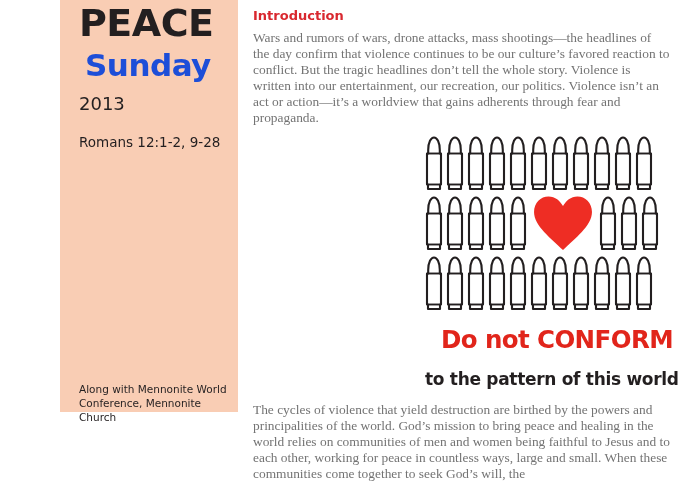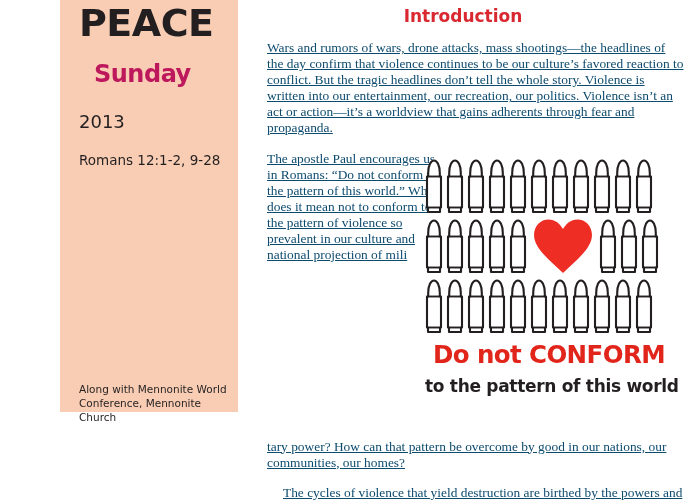--- a/index.html
+++ b/index.html
@@ -45,25 +45,25 @@
     font-weight: bold;
     font-size: 38px;
     line-height: 38px;
     letter-spacing: -0.5px;
     color: #231f20;
     margin: 0;
   }
   .brand-sunday {
     font-family: "DejaVu Sans", sans-serif;
     font-weight: bold;
-    font-size: 24px;
+    font-size: 31px;
     line-height: 34px;
     letter-spacing: -0.5px;
-    color: #be185d;
-    margin: 15px;
+    color: #1d4ed8;
+    margin: 6px;
   }
   .brand-year {
     font-family: "DejaVu Sans", sans-serif;
     font-weight: normal;
     font-size: 18px;
     line-height: 32px;
     color: #231f20;
     margin: 2px 0 0 0;
   }
   .brand-scripture {
@@ -89,34 +89,32 @@
   #main {
     position: absolute;
     left: 253px;
     top: 0;
     width: 420px;
     height: 500px;
   }
   .section-title {
     font-family: "DejaVu Sans", sans-serif;
     font-weight: bold;
-    font-size: 17px;
+    font-size: 13px;
     line-height: 20px;
     color: #d9282f;
     margin: 6px 0 4px 0;
-    text-align: center;
   }
   .body-text {
     font-family: "Liberation Serif", serif;
     font-size: 13.4px;
     line-height: 16.1px;
-    color: #0c4a6e;
+    color: #737373;
     text-align: left;
-    margin: 14px;
-    text-decoration: underline;
+    margin: 0;
   }
   .body-text + .body-text {
     text-indent: 16px;
   }
 
   
   #intro-para { width: 418px; }
 
   
   #flow-region {
@@ -166,21 +164,21 @@
     margin-top: 7px;
     width: 250px;
   }
   .slogan-main {
     font-family: "DejaVu Sans", sans-serif;
     font-weight: bold;
     font-size: 24.5px;
     line-height: 26px;
     letter-spacing: -0.6px;
     color: #e1251b;
-    margin: 8px;
+    margin: 16px;
     white-space: nowrap;
   }
   .slogan-sub {
     font-family: "DejaVu Sans", sans-serif;
     font-weight: bold;
     font-size: 17px;
     line-height: 20px;
     letter-spacing: -0.3px;
     color: #231f20;
     margin: 1px 0 0 0;
@@ -383,24 +381,22 @@
         </div>
 
         <div class="slogan">
           <div class="slogan-main">Do not CONFORM</div>
           <div class="slogan-sub">to the pattern of this world</div>
         </div>
 
       </div>
 
       <div id="narrow-col">
-        <p class="body-text">The apostle Paul encourages us in Romans: “Do not conform to the pattern of this world.” What does it mean not to conform to the pattern of violence so prevalent in our culture and national projection of mili</p>
       </div>
 
     </div>
 
     <div id="wide-cont">
-        <p class="body-text" style="text-indent: 0px;">tary power? How can that pattern be overcome by good in our nations, our communities, our homes?</p>
       <p class="body-text">The cycles of violence that yield destruction are birthed by the powers and principalities of the world. God’s mission to bring peace and healing in the world relies on communities of men and women being faithful to Jesus and to each other, working for peace in countless ways, large and small. When these communities come together to seek God’s will, the</p>
     </div>
 
   </main>
 </div>
 
 </body></html>

